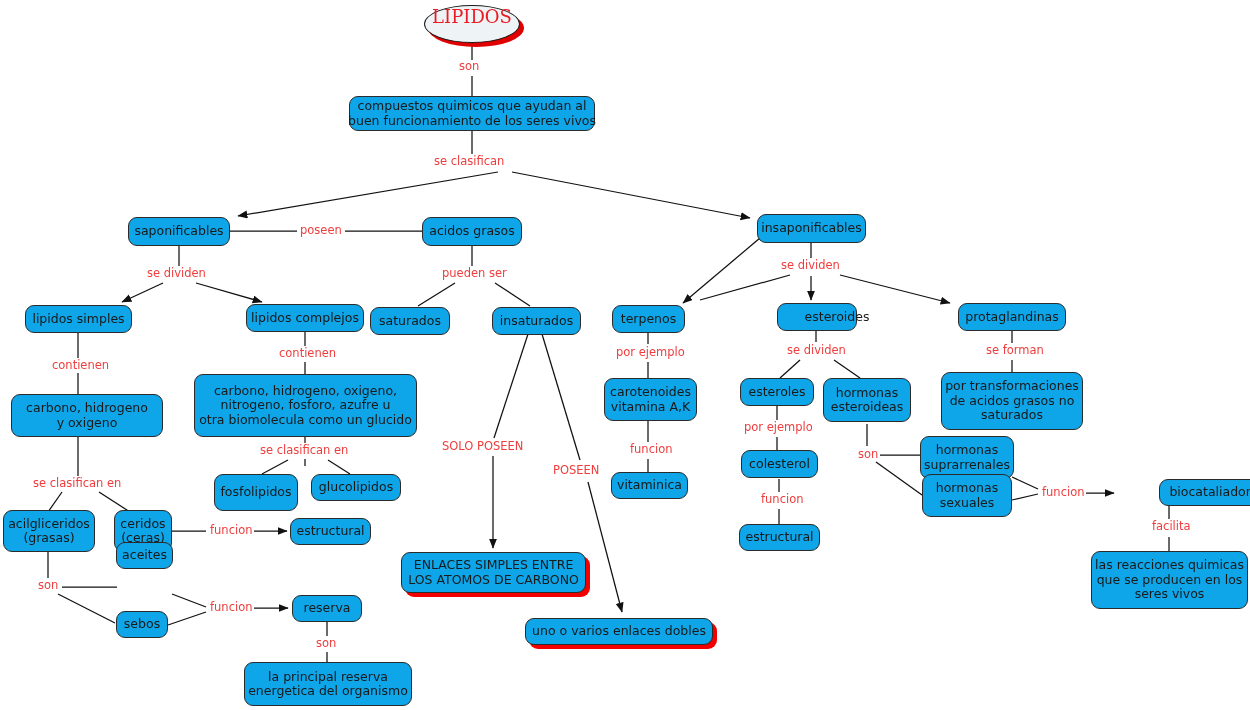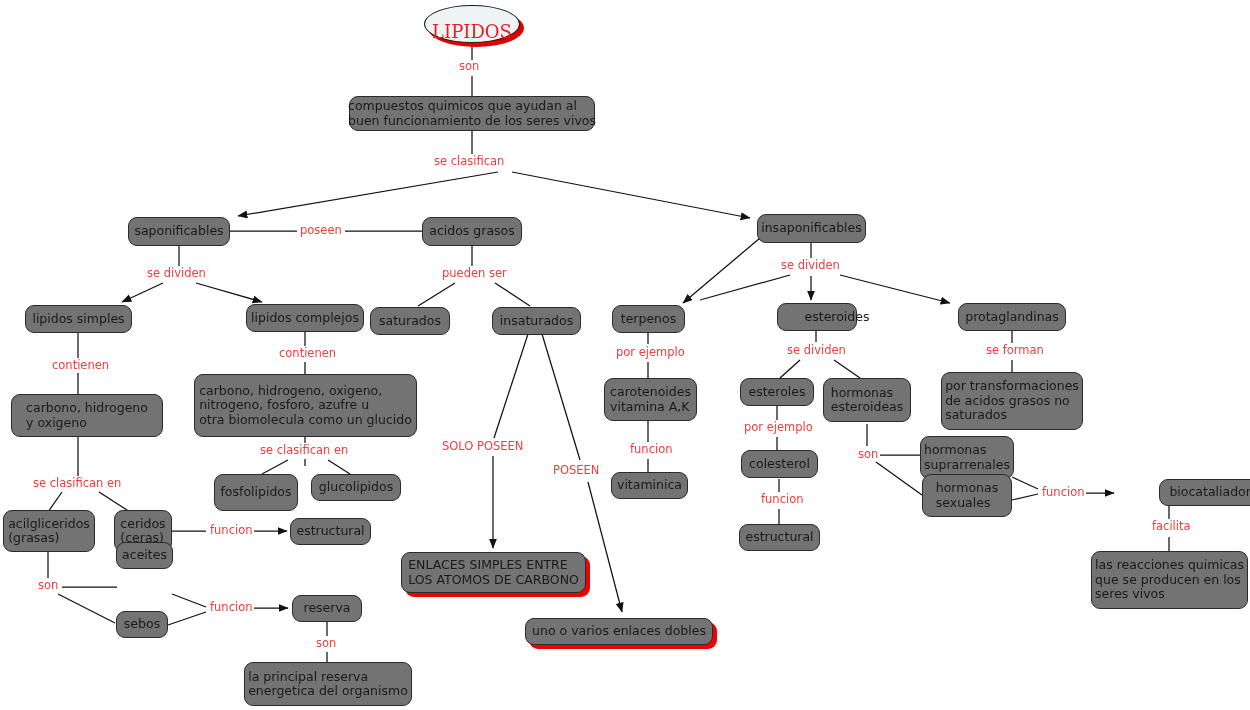--- a/index.html
+++ b/index.html
@@ -3,45 +3,46 @@
 <meta charset="utf-8">
 <style>
   html,body{margin:0;padding:0;background:#ffffff;}
   body{width:1250px;height:710px;overflow:hidden;font-family:"DejaVu Sans",sans-serif;}
   #map{position:relative;width:1250px;height:710px;background:#ffffff;}
   svg.edges{position:absolute;left:0;top:0;width:1250px;height:710px;pointer-events:none;}
 
   .node{
     position:absolute;
     box-sizing:border-box;
-    background:#737373;
+    background:#0ea5e9;
     border:1.3px solid #2b2b2b;
     border-radius:9px;
     color:#1a1a1a;
     font-size:12.5px;
     line-height:14.5px;
+    text-align:center;
     display:flex;
     align-items:center;
     justify-content:center;
     padding:2px 7px;
     white-space:pre;
     z-index:3;
   }
   .node.redshadow{ box-shadow:4px 4px 0 0 #f20000; }
 
   .root{
     position:absolute;
     box-sizing:border-box;
     background:#eef4f5;
     border:1.6px solid #1a1a1a;
     border-radius:50%;
     color:#ed1c24;
     font-family:"DejaVu Serif",serif;
     font-size:18px;
-    display:flex;align-items:flex-end;justify-content:center;
+    display:flex;align-items:flex-start;justify-content:center;
     z-index:3;
     box-shadow:4px 4px 0 0 #e00000;
   }
 
   .lbl{
     position:absolute;
     color:#ef3d3d;
     font-size:11.5px;
     line-height:13px;
     white-space:pre;

